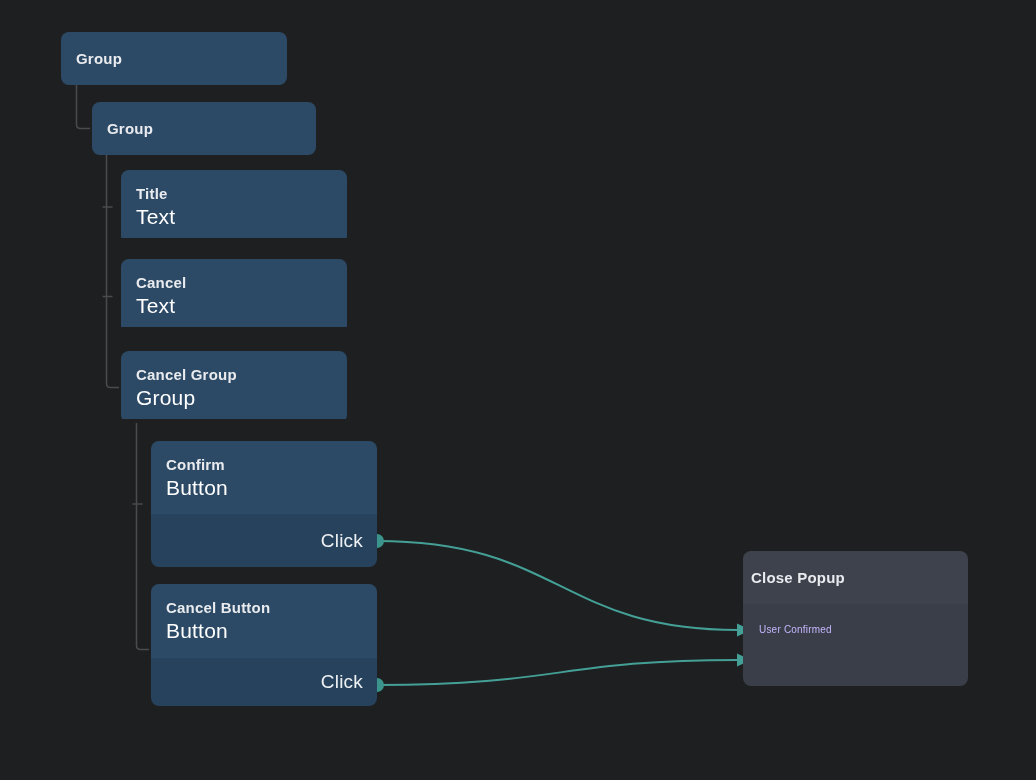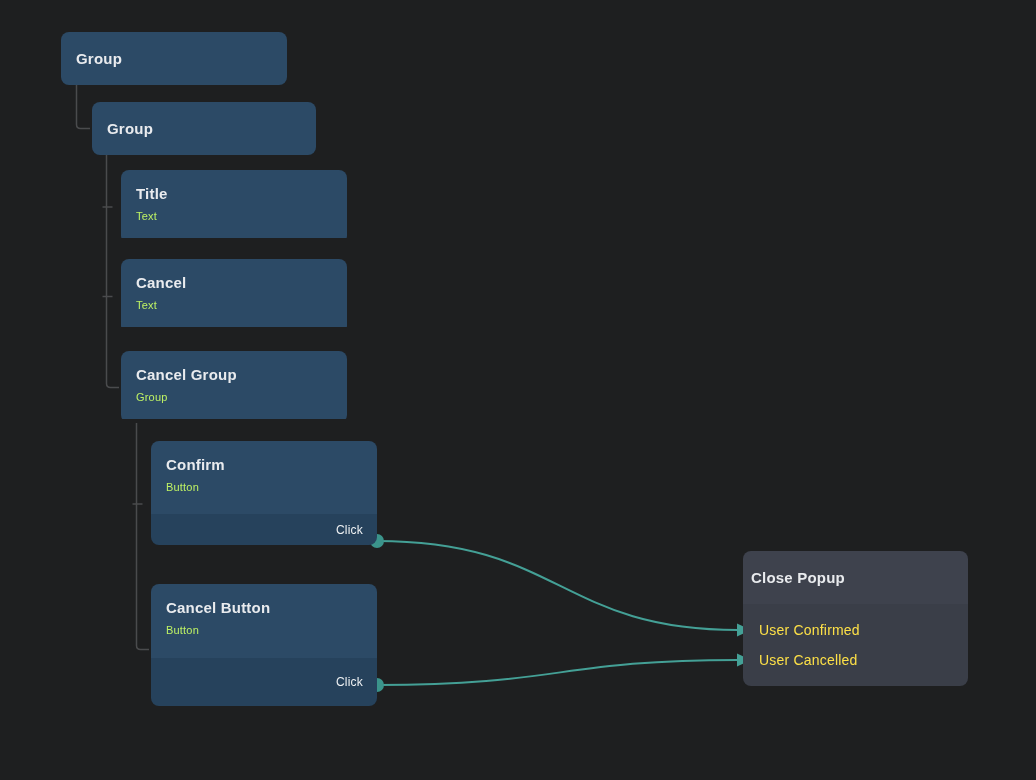--- a/index.html
+++ b/index.html
@@ -32,50 +32,50 @@
   }
   .node-title {
     color:#e9ebee;
     font-size:15px;
     font-weight:600;
     line-height:23px;
     letter-spacing:.2px;
     white-space:nowrap;
   }
   .node-subtitle {
-    color:#bef264;
-    font-size:11px;
+    color:#ffffff;
+    font-size:21px;
     font-weight:400;
     line-height:23px;
     letter-spacing:.2px;
     white-space:nowrap;
   }
   .node-events {
     background:#26425c;
     flex:1 1 auto;
     display:flex;
     align-items:center;
     justify-content:flex-end;
     padding-right:14px;
   }
   .event-label {
     color:#eef1f3;
-    font-size:12px;
+    font-size:19px;
     letter-spacing:.2px;
   }
 
   .handler .node-header { background:#3e424d; padding:0 8px; }
   .handler .node-body {
     background:#3a3e48;
     flex:1 1 auto;
     padding:11px 0 0 16px;
   }
   .handler-item {
-    color:#fde047;
-    font-size:14px;
+    color:#c4b5fd;
+    font-size:10px;
     line-height:30px;
     letter-spacing:.2px;
     white-space:nowrap;
   }
 </style>
 </head>
 <body>
 
 <div id="canvas">
 
@@ -128,21 +128,21 @@
     </div>
   </div>
 
   <div class="node" style="left:121px; top:351px; width:226px; height:72px;">
     <div class="node-header">
       <div class="node-title">Cancel Group</div>
       <div class="node-subtitle">Group</div>
     </div>
   </div>
 
-  <div class="node" style="left:151px; top:441px; width:226px; height:104px;">
+  <div class="node" style="left:151px; top:441px; width:226px; height:126px;">
     <div class="node-header" style="flex:0 0 73px;">
       <div class="node-title">Confirm</div>
       <div class="node-subtitle">Button</div>
     </div>
     <div class="node-events">
       <span class="event-label">Click</span>
     </div>
   </div>
 
   <div class="node" style="left:151px; top:584px; width:226px; height:122px;">
@@ -154,17 +154,16 @@
       <span class="event-label">Click</span>
     </div>
   </div>
 
   <div class="node handler" style="left:743px; top:551px; width:225px; height:135px;">
     <div class="node-header single" style="flex:0 0 53px;">
       <div class="node-title">Close Popup</div>
     </div>
     <div class="node-body">
       <div class="handler-item">User Confirmed</div>
-      <div class="handler-item">User Cancelled</div>
     </div>
   </div>
 
 </div>
 
 </body></html>

